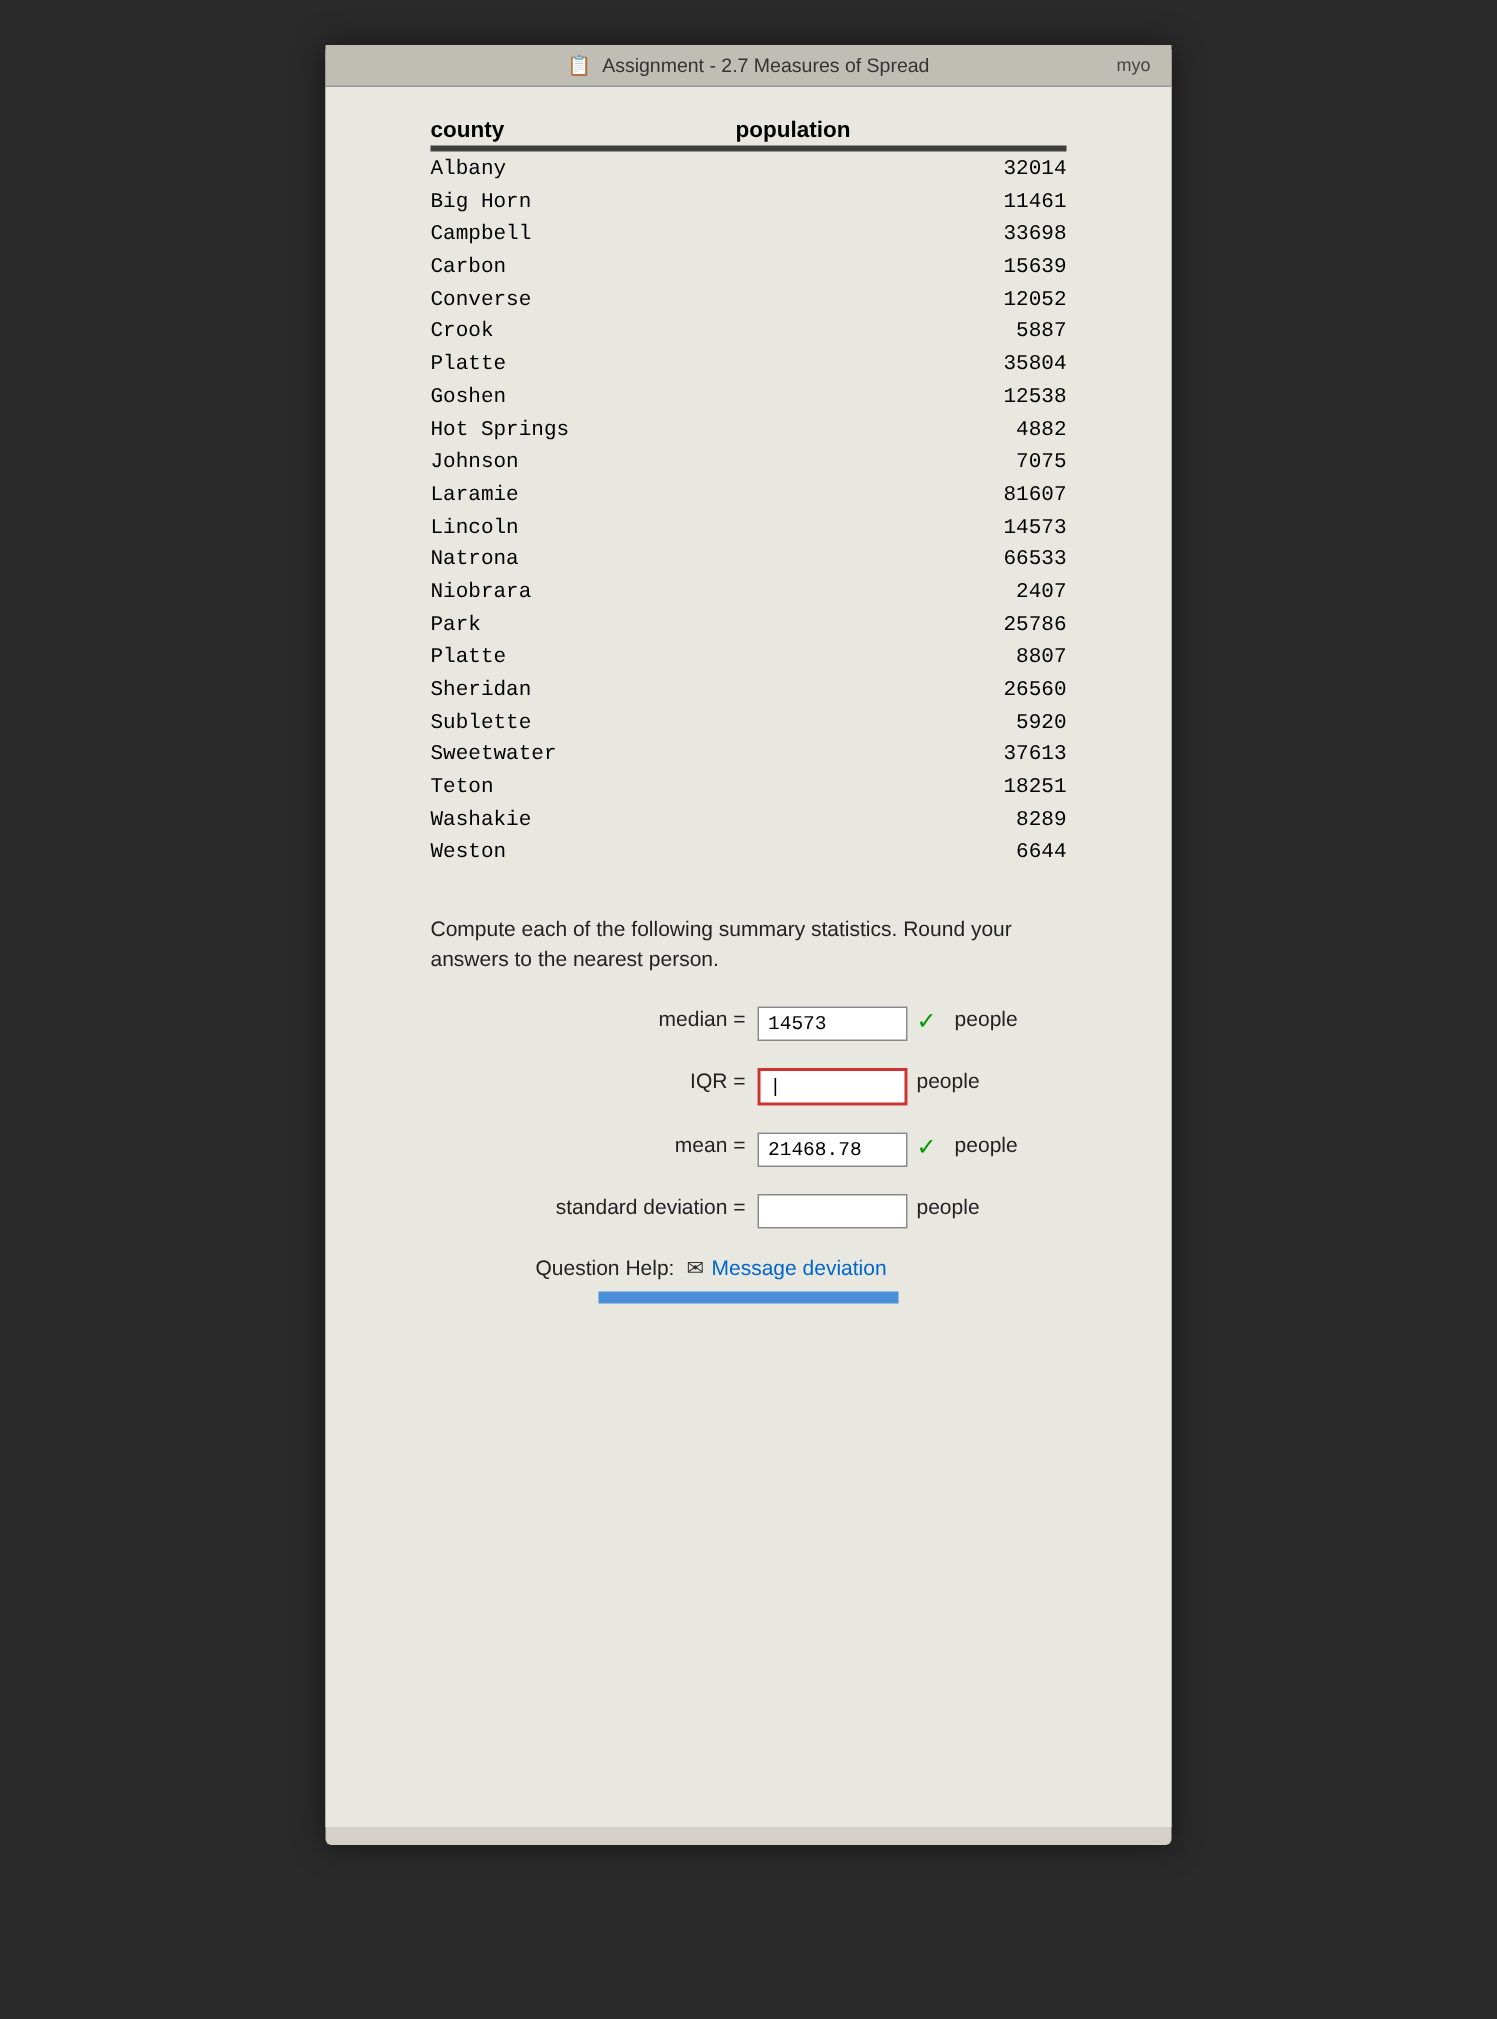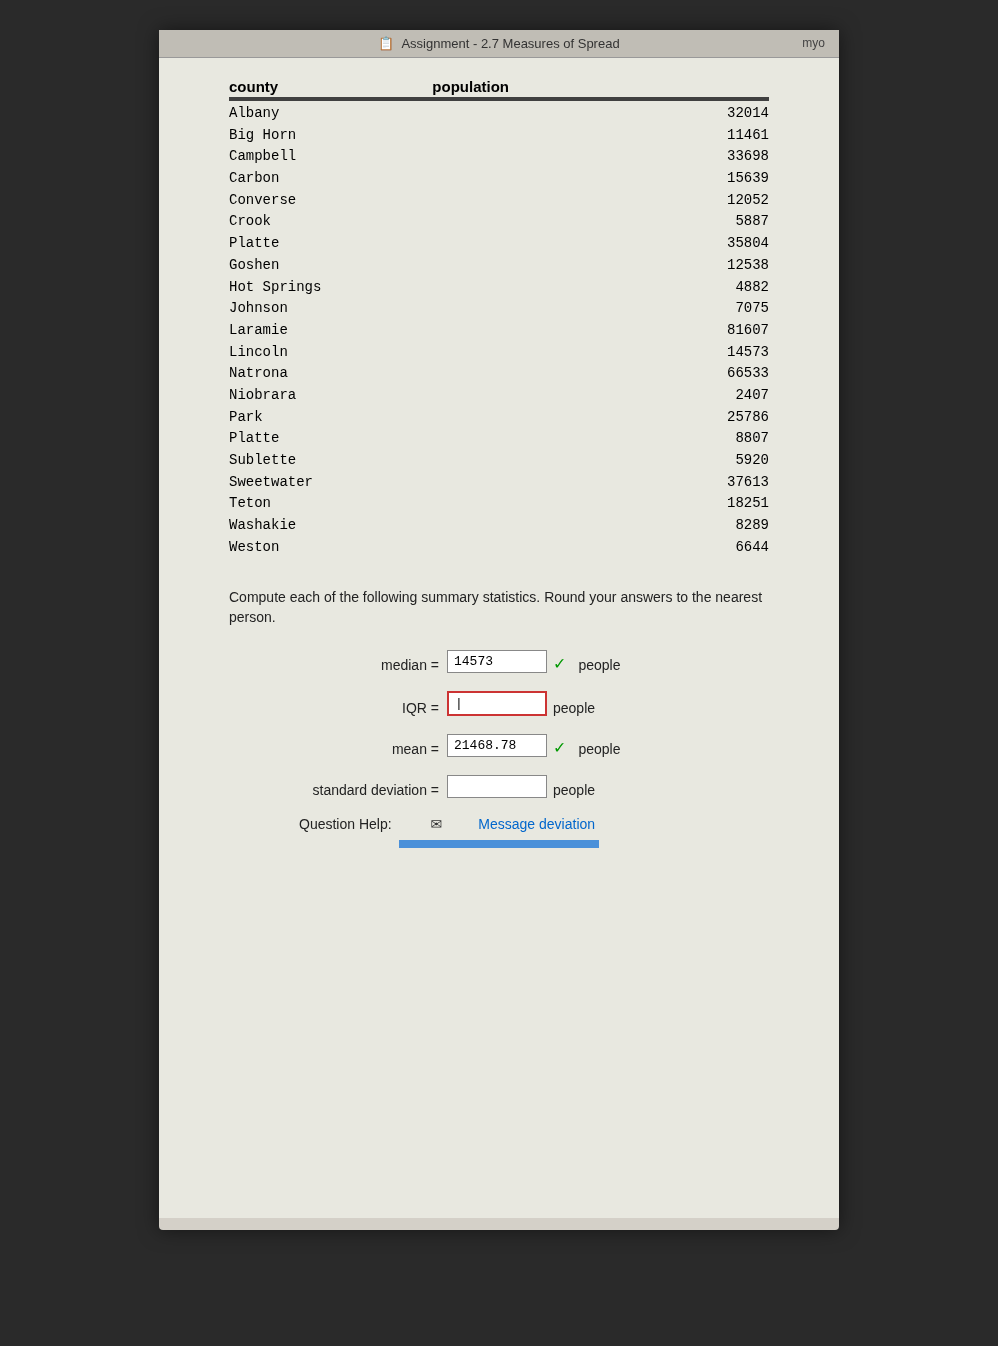--- a/index.html
+++ b/index.html
@@ -9,21 +9,21 @@
       font-family: 'Courier New', Courier, monospace;
       display: flex;
       justify-content: center;
       align-items: flex-start;
       min-height: 1346px;
       padding: 0;
     }
 
     .screen {
       background: #d4d0c8;
-      width: 680px;
+      width: 564px;
       min-height: 1200px;
       margin-top: 30px;
       border-radius: 4px;
       padding: 0;
       position: relative;
       box-shadow: 0 0 20px rgba(0,0,0,0.5);
     }
 
     .title-bar {
       background: #c0bdb5;
@@ -106,21 +106,21 @@
       color: #222;
     }
 
     .stats-section {
       font-family: Arial, sans-serif;
       font-size: 14px;
     }
 
     .stat-row {
       display: flex;
-      align-items: flex-end;
+      align-items: flex-start;
       margin-bottom: 18px;
       padding-left: 60px;
     }
 
     .stat-label {
       width: 150px;
       text-align: right;
       margin-right: 8px;
       font-size: 14px;
       color: #222;
@@ -158,21 +158,20 @@
     }
 
     .question-help {
       display: flex;
       align-items: center;
       padding-left: 70px;
       margin-top: 10px;
       font-family: Arial, sans-serif;
       font-size: 14px;
       color: #222;
-      gap: 31px;
     }
 
     .question-help-label {
       margin-right: 8px;
       color: #222;
     }
 
     .message-icon {
       margin-right: 5px;
       color: #333;
@@ -270,20 +269,24 @@
           </div>
           <div class="table-row">
             <div class="row-county">Park</div>
             <div class="row-population">25786</div>
           </div>
           <div class="table-row">
             <div class="row-county">Platte</div>
             <div class="row-population">8807</div>
           </div>
           <div class="table-row">
+            <div class="row-county">Sheridan</div>
+            <div class="row-population">26560</div>
+          </div>
+          <div class="table-row">
             <div class="row-county">Sublette</div>
             <div class="row-population">5920</div>
           </div>
           <div class="table-row">
             <div class="row-county">Sweetwater</div>
             <div class="row-population">37613</div>
           </div>
           <div class="table-row">
             <div class="row-county">Teton</div>
             <div class="row-population">18251</div>

